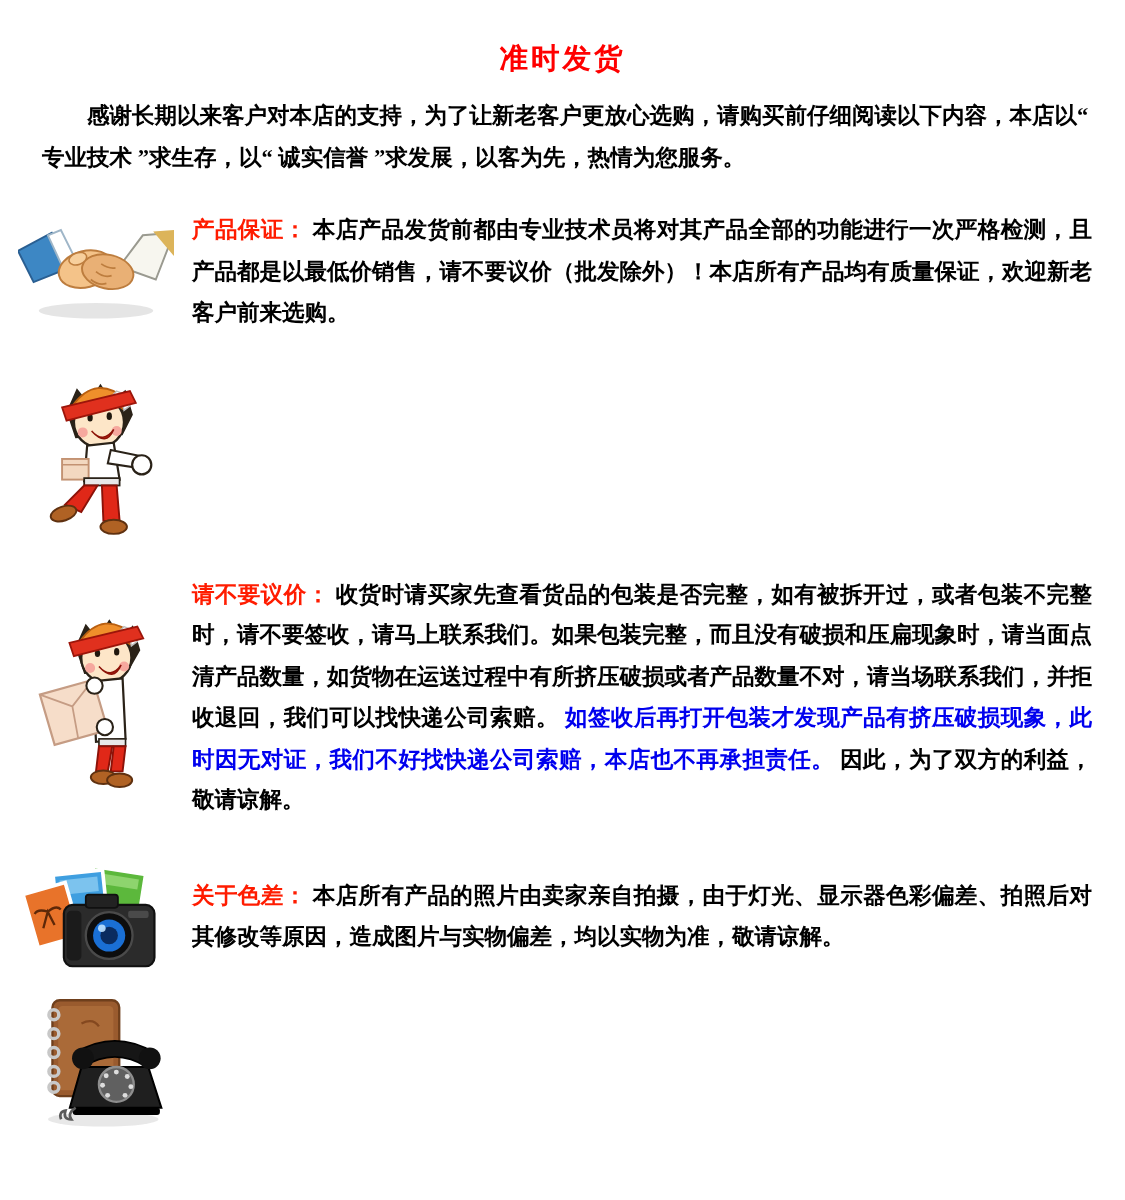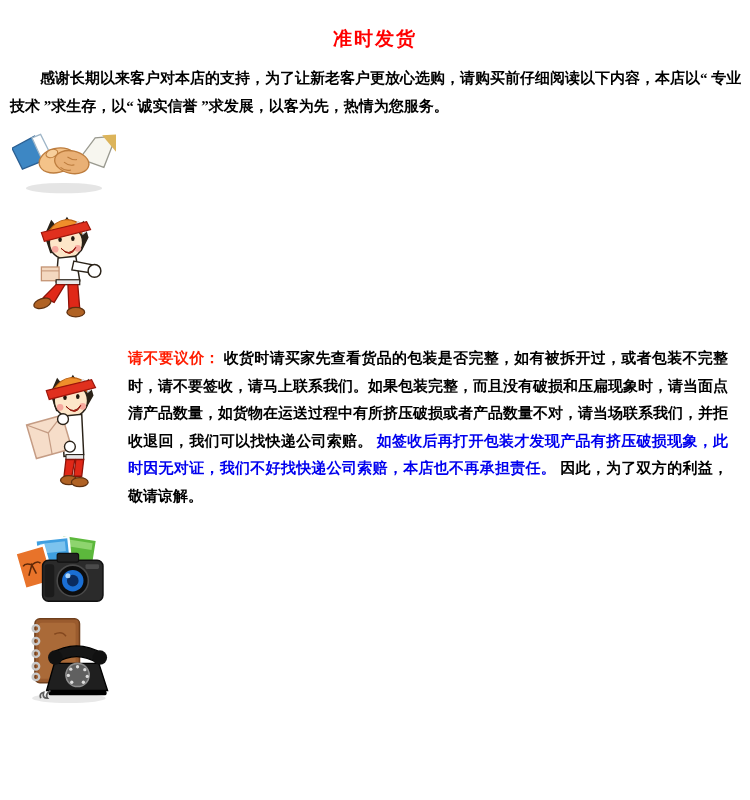--- a/index.html
+++ b/index.html
@@ -11,21 +11,21 @@
     font-weight: bold;
   }
   .page-title {
     margin-top:26px;
     text-align:center;
     font-size:19px;
     letter-spacing:2px;
     color: var(--title, #f00);
   }
   .intro {
-    margin:12px 8px 2px 10px;
+    margin:12px 8px 2px 28px;
     font-size:15px;
     line-height:28px;
     text-indent:2em;
   }
   .row {
     display:flex;
     align-items:center;
     margin-top:6px;
   }
   .icon-cell {
@@ -60,20 +60,24 @@
       <polygon points="0,24 26,10 42,36 12,48" fill="#3d87c4" stroke="#2a5f92" stroke-width="1.5"></polygon>
       <polygon points="23,12 33,8 45,32 35,38" fill="#ffffff" stroke="#9fb6c8" stroke-width="1.5"></polygon>
       <polygon points="120,10 96,12 78,36 106,46" fill="#f7f6ef" stroke="#9a9a90" stroke-width="1.5"></polygon>
       <polygon points="120,8 104,9 120,28" fill="#dcb45a"></polygon>
       <ellipse cx="52" cy="38" rx="21" ry="14" fill="#f4c389" stroke="#bd7d3e" stroke-width="1.5" transform="rotate(-14 52 38)"></ellipse>
       <ellipse cx="69" cy="40" rx="20" ry="13" fill="#e9b075" stroke="#bd7d3e" stroke-width="1.5" transform="rotate(12 69 40)"></ellipse>
       <path d="M56,46 q6,5 12,3 M60,40 q6,5 12,3 M64,34 q6,4 11,3" fill="none" stroke="#bd7d3e" stroke-width="1.3"></path>
       <ellipse cx="46" cy="30" rx="7" ry="4.5" fill="#f7cf9c" stroke="#bd7d3e" stroke-width="1.2" transform="rotate(-20 46 30)"></ellipse>
     </svg>
   </div>
+  <p class="text-cell">
+    <span class="sec-label">产品保证：</span>
+    <span class="seg">本店产品发货前都由专业技术员将对其产品全部的功能进行一次严格检测，且产品都是以最低价销售，请不要议价（批发除外）！本店所有产品均有质量保证，欢迎新老客户前来选购。</span>
+  </p>
 </div>
 
 <div class="row">
   <div class="icon-cell">
     <svg width="100" height="118" viewBox="0 0 100 120">
       <polygon points="30,30 37,14 45,24 53,11 61,23 70,15 75,32 68,46 36,48" fill="#2a2218"></polygon>
       <circle cx="52" cy="37" r="17" fill="#fde6c8" stroke="#2a2218" stroke-width="1.6"></circle>
       <circle cx="41" cy="44" r="3.4" fill="#f6a89e"></circle>
       <circle cx="64" cy="43" r="3.4" fill="#f6a89e"></circle>
       <ellipse cx="46" cy="34" rx="1.8" ry="2.6" fill="#20180f"></ellipse>
@@ -147,20 +151,24 @@
       <rect x="28" y="30" width="62" height="42" rx="6" fill="#2b2b2b" stroke="#101010" stroke-width="1.5"></rect>
       <rect x="43" y="23" width="22" height="9" rx="2" fill="#222222" stroke="#101010" stroke-width="1.2"></rect>
       <rect x="30" y="34" width="10" height="34" rx="3" fill="#1b1b1b"></rect>
       <rect x="72" y="34" width="14" height="5" rx="1.5" fill="#4a4a4a"></rect>
       <circle cx="59" cy="51" r="16" fill="#0d0d0d" stroke="#4a4a4a" stroke-width="1.6"></circle>
       <circle cx="59" cy="51" r="11" fill="#1a6fd4"></circle>
       <circle cx="59" cy="51" r="6" fill="#0a2c60"></circle>
       <circle cx="54" cy="46" r="2.6" fill="#bfe2ff" opacity="0.9"></circle>
     </svg>
   </div>
+  <p class="text-cell">
+    <span class="sec-label">关于色差：</span>
+    <span class="seg">本店所有产品的照片由卖家亲自拍摄，由于灯光、显示器色彩偏差、拍照后对其修改等原因，造成图片与实物偏差，均以实物为准，敬请谅解。</span>
+  </p>
 </div>
 
 <div class="row">
   <div class="icon-cell">
     <svg width="98" height="92" viewBox="0 0 100 95">
       <ellipse cx="55" cy="88" rx="38" ry="5" fill="#d8d8d8" opacity="0.6"></ellipse>
       <rect x="20" y="6" width="46" height="66" rx="5" fill="#9a5b2e" stroke="#6f3f1c" stroke-width="1.6"></rect>
       <rect x="24" y="10" width="38" height="58" rx="3" fill="#aa6a38"></rect>
       <path d="M40,22 q8,-4 12,2" fill="none" stroke="#84481f" stroke-width="1.6"></path>
       <g fill="none" stroke="#c8c8c8" stroke-width="2.4">

